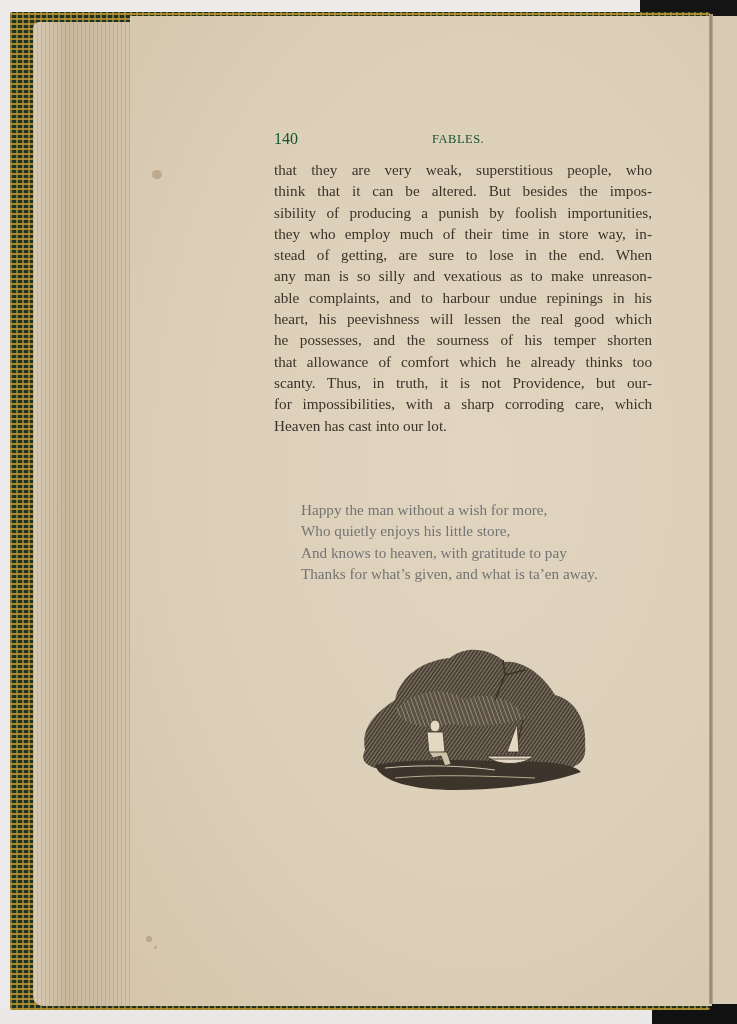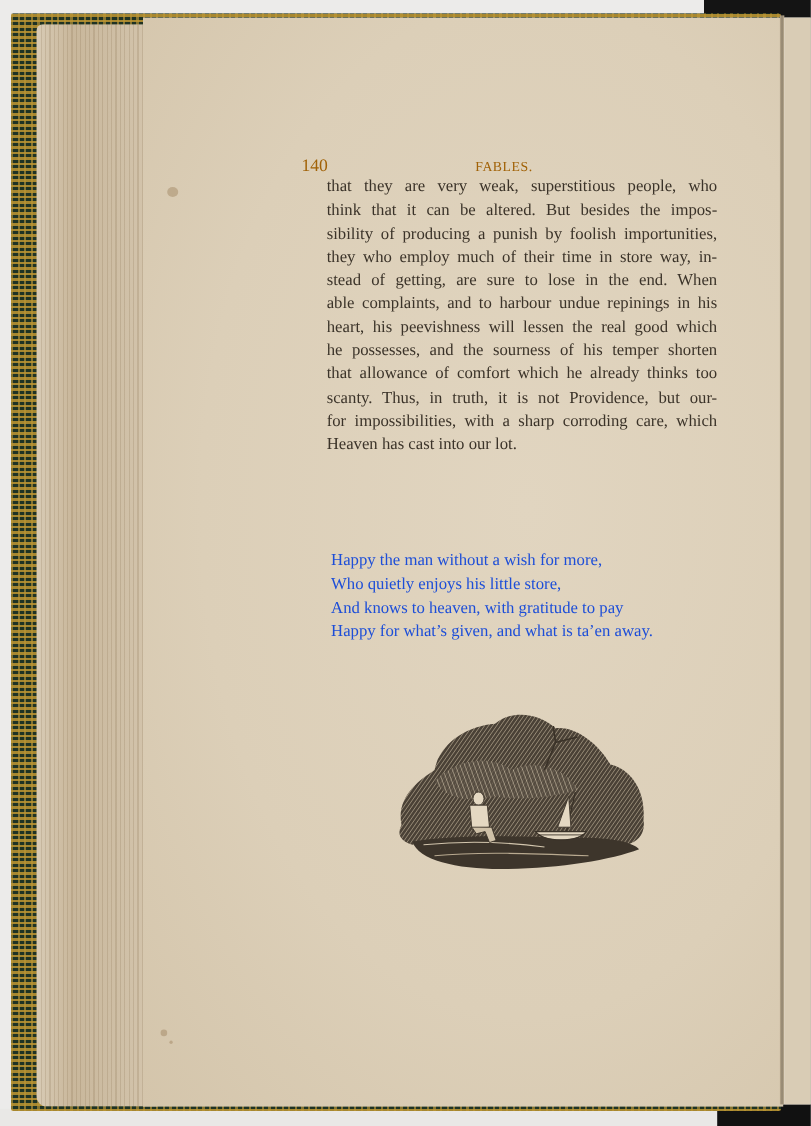--- a/index.html
+++ b/index.html
@@ -33,36 +33,36 @@
     .gutter {
       position: absolute; left: 709px; top: 14px; width: 4px; height: 990px;
       background: linear-gradient(90deg, #b7a78c, #8f826d, #c0b196);
     }
     .next-page {
       position: absolute; left: 713px; top: 16px; width: 24px; height: 988px;
       background: #d9ccb5;
     }
     .spot { position: absolute; border-radius: 50%; background: rgba(140,110,70,0.35); }
     .running-head {
-      position: absolute; top: 142px; left: 274px; width: 378px; height: 20px;
-      color: #a16207;
+      position: absolute; top: 130px; left: 274px; width: 378px; height: 20px;
+      color: #14532d;
     }
     .page-number { position: absolute; left: 0; top: 0; font-size: 16px; }
     .running-title {
       position: absolute; left: 158px; top: 2px; font-size: 12.5px; font-weight: normal; letter-spacing: 0.5px;
     }
     .body-text {
       position: absolute; left: 274px; top: 159px; width: 378px;
       color: #3b3329; font-size: 15.2px; line-height: 21.3px;
     }
-    .body-text .line { display: block; text-align: justify; text-align-last: justify; white-space: nowrap; margin-left: 23px; }
+    .body-text .line { display: block; text-align: justify; text-align-last: justify; white-space: nowrap; }
     .body-text .line.last { text-align-last: left; }
     .verse {
       position: absolute; left: 301px; top: 499px; width: 340px;
-      color: #1d4ed8; font-size: 15.2px; line-height: 21.4px;
+      color: #737373; font-size: 15.2px; line-height: 21.4px;
     }
     .verse .vline { display: block; white-space: nowrap; }
     .vignette { position: absolute; left: 355px; top: 640px; width: 240px; height: 160px; }
   </style>
 </head>
 <body>
 
 <div class="dark-corner-top"></div>
 <div class="bottom-strip"></div>
 <div class="dark-corner-bottom"></div>
@@ -81,34 +81,35 @@
   <span class="page-number">140</span>
   <span class="running-title">FABLES.</span>
 </div>
 
 <div class="body-text">
   <span class="line">that they are very weak, superstitious people, who</span>
   <span class="line">think that it can be altered.  But besides the impos-</span>
   <span class="line">sibility of producing a punish by foolish importunities,</span>
   <span class="line">they who employ much of their time in store way, in-</span>
   <span class="line">stead of getting, are sure to lose in the end.  When</span>
+  <span class="line">any man is so silly and vexatious as to make unreason-</span>
   <span class="line">able complaints, and to harbour undue repinings in his</span>
   <span class="line">heart, his peevishness will lessen the real good which</span>
   <span class="line">he possesses, and the sourness of his temper shorten</span>
   <span class="line">that allowance of comfort which he already thinks too</span>
   <span class="line">scanty.  Thus, in truth, it is not Providence, but our-</span>
   <span class="line">for impossibilities, with a sharp corroding care, which</span>
   <span class="line last">Heaven has cast into our lot.</span>
 </div>
 
 <div class="verse">
   <span class="vline">Happy the man without a wish for more,</span>
   <span class="vline">Who quietly enjoys his little store,</span>
   <span class="vline">And knows to heaven, with gratitude to pay</span>
-  <span class="vline">Happy for what’s given, and what is ta’en away.</span>
+  <span class="vline">Thanks for what’s given, and what is ta’en away.</span>
 </div>
 
 <div class="vignette">
   <svg width="240" height="160" viewBox="0 0 240 160">
     <defs>
       <pattern id="hatch" width="3" height="3" patternUnits="userSpaceOnUse" patternTransform="rotate(35)">
         <rect width="3" height="3" fill="#4a4136"></rect>
         <line x1="0" y1="0" x2="0" y2="3" stroke="#c9bba2" stroke-width="0.9"></line>
       </pattern>
       <pattern id="hatch2" width="4" height="4" patternUnits="userSpaceOnUse" patternTransform="rotate(-20)">

